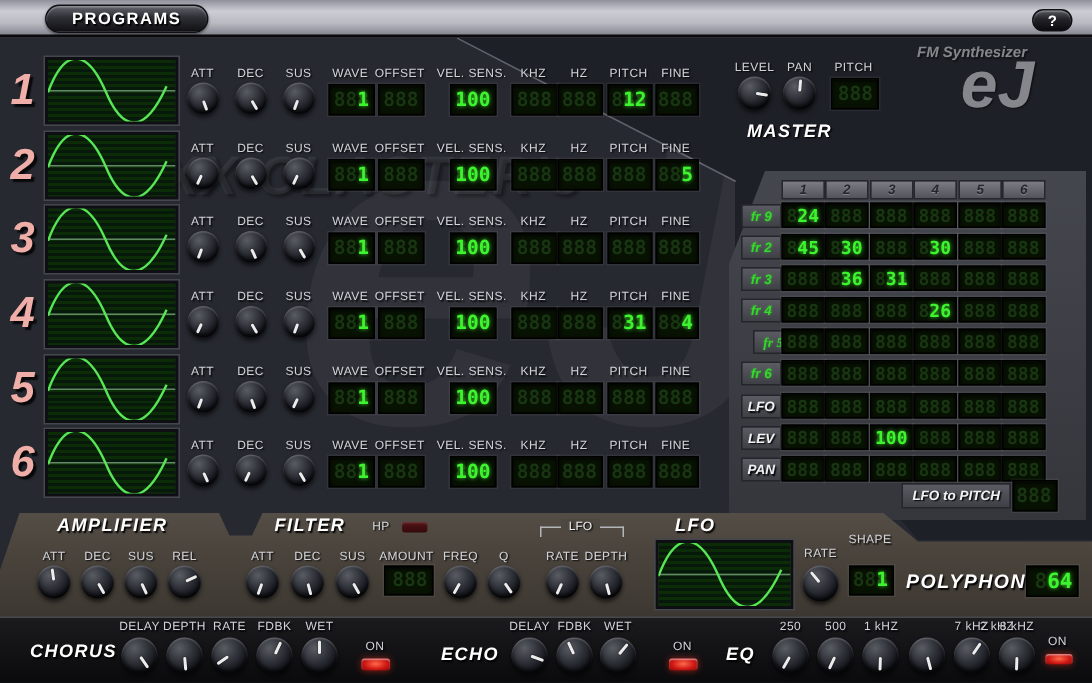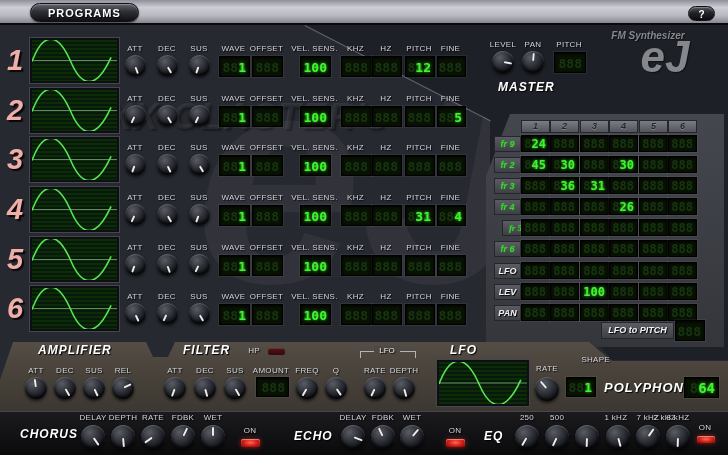--- a/index.html
+++ b/index.html
@@ -754,21 +754,21 @@
     <div class="scope" style="position: absolute; z-index: 3; left: 437px; top: 360px; width: 88px; height: 42px;">
     <svg viewBox="0 0 100 40" preserveAspectRatio="none">
       <line class="mid" x1="0" y1="20" x2="100" y2="20" vector-effect="non-scaling-stroke"></line>
       <path class="sine" d="M0 21 C 13 -8, 30 -8, 45 20 C 59 48, 76 48, 93 17" vector-effect="non-scaling-stroke"></path>
     </svg>
   </div>
     <div class="klabel" style="position: absolute; z-index: 3; left: 507px; top: 364px; width: 80px;">RATE</div>
     <div class="knob" style="position: absolute; z-index: 3; left: 535px; top: 377px; width: 24px; height: 24px;">
       <span class="stem" style="transform: rotate(-40deg);"></span>
     </div>
-    <div class="klabel" style="position: absolute; z-index: 3; left: 550px; top: 355px; width: 60px; text-align: right;">SHAPE</div>
+    <div class="klabel" style="position: absolute; z-index: 3; left: 550px; top: 355px; width: 60px;">SHAPE</div>
     <div class="led" style="position: absolute; z-index: 3; left: 566px; top: 377px; width: 28px; height: 18px; font-size: 13px;">
       <span class="ghost">888</span>
       <span class="val">1</span>
     </div>
     <div class="led" style="position: absolute; z-index: 3; left: 684px; top: 377px; width: 33px; height: 19px; font-size: 14px;">
       <span class="ghost">888</span>
       <span class="val">64</span>
     </div>
     <div class="klabel" style="position: absolute; z-index: 3; left: 53px; top: 413px; width: 80px;">DELAY</div>
     <div class="knob" style="position: absolute; z-index: 3; left: 81px; top: 425px; width: 24px; height: 24px;">
@@ -807,21 +807,21 @@
     <div class="klabel" style="position: absolute; z-index: 3; left: 435px; top: 426px; width: 40px;">ON</div>
     <div class="statusled lit" style="position: absolute; z-index: 3; left: 446px; top: 439px; width: 19px; height: 8px;"></div>
     <div class="klabel" style="position: absolute; z-index: 3; left: 487px; top: 413px; width: 80px;">250</div>
     <div class="knob" style="position: absolute; z-index: 3; left: 515px; top: 425px; width: 24px; height: 24px;">
       <span class="stem" style="transform: rotate(210deg);"></span>
     </div>
     <div class="klabel" style="position: absolute; z-index: 3; left: 517.2px; top: 413px; width: 80px;">500</div>
     <div class="knob" style="position: absolute; z-index: 3; left: 545.2px; top: 425px; width: 24px; height: 24px;">
       <span class="stem" style="transform: rotate(205deg);"></span>
     </div>
-    <div class="klabel" style="position: absolute; z-index: 3; left: 547.4px; top: 413px; width: 80px; text-align: right;">1 kHZ</div>
+    <div class="klabel" style="position: absolute; z-index: 3; left: 547.4px; top: 413px; width: 80px;">1 kHZ</div>
     <div class="knob" style="position: absolute; z-index: 3; left: 575.4px; top: 425px; width: 24px; height: 24px;">
       <span class="stem" style="transform: rotate(182deg);"></span>
     </div>
     <div class="klabel" style="position: absolute; z-index: 3; left: 577.6px; top: 413px; width: 80px; padding-left: 47px;">2 kHZ</div>
     <div class="knob" style="position: absolute; z-index: 3; left: 605.6px; top: 425px; width: 24px; height: 24px;">
       <span class="stem" style="transform: rotate(165deg);"></span>
     </div>
     <div class="klabel" style="position: absolute; z-index: 3; left: 607.8px; top: 413px; width: 80px;">7 kHZ</div>
     <div class="knob" style="position: absolute; z-index: 3; left: 635.8px; top: 425px; width: 24px; height: 24px;">
       <span class="stem" style="transform: rotate(35deg);"></span>

